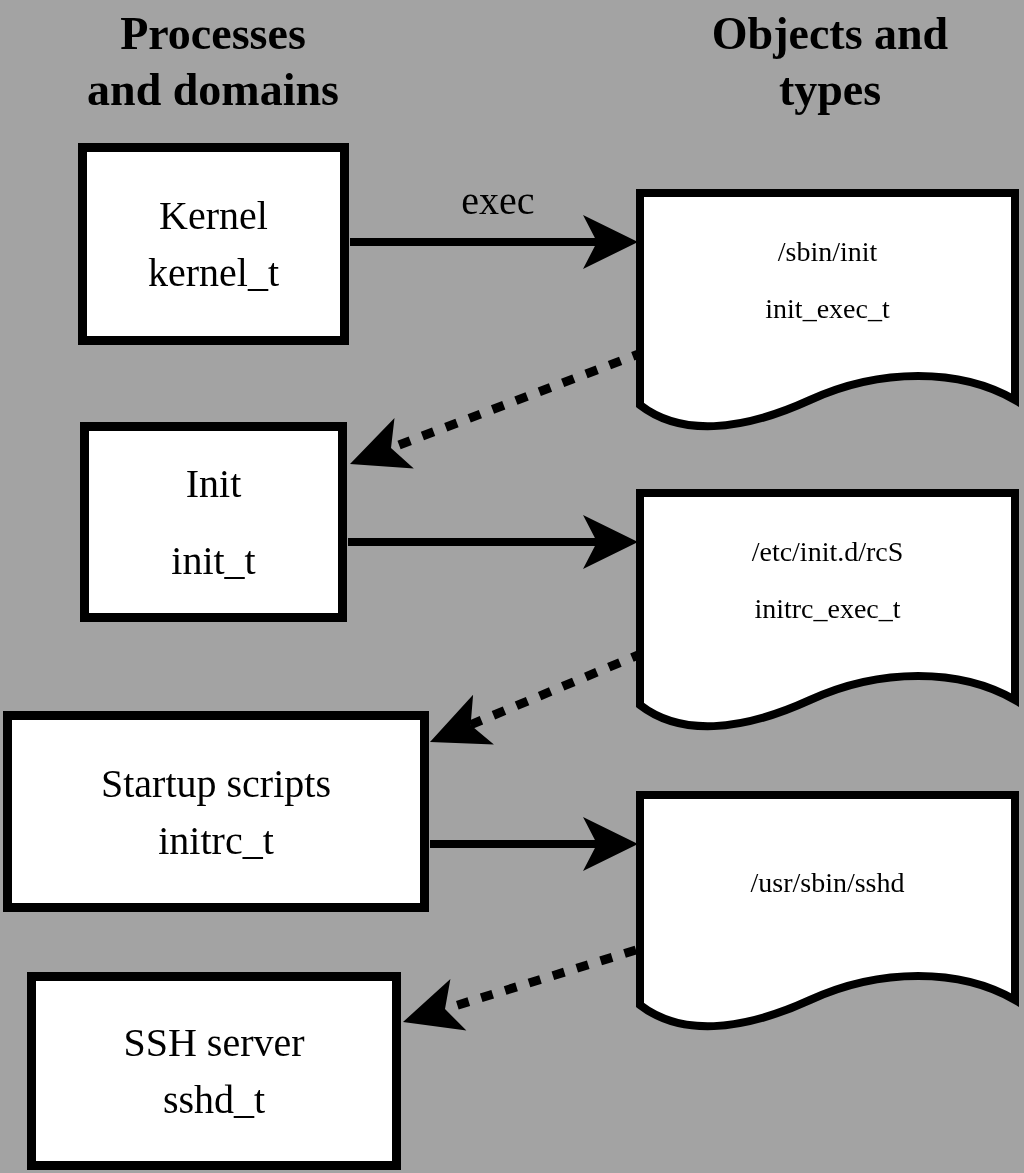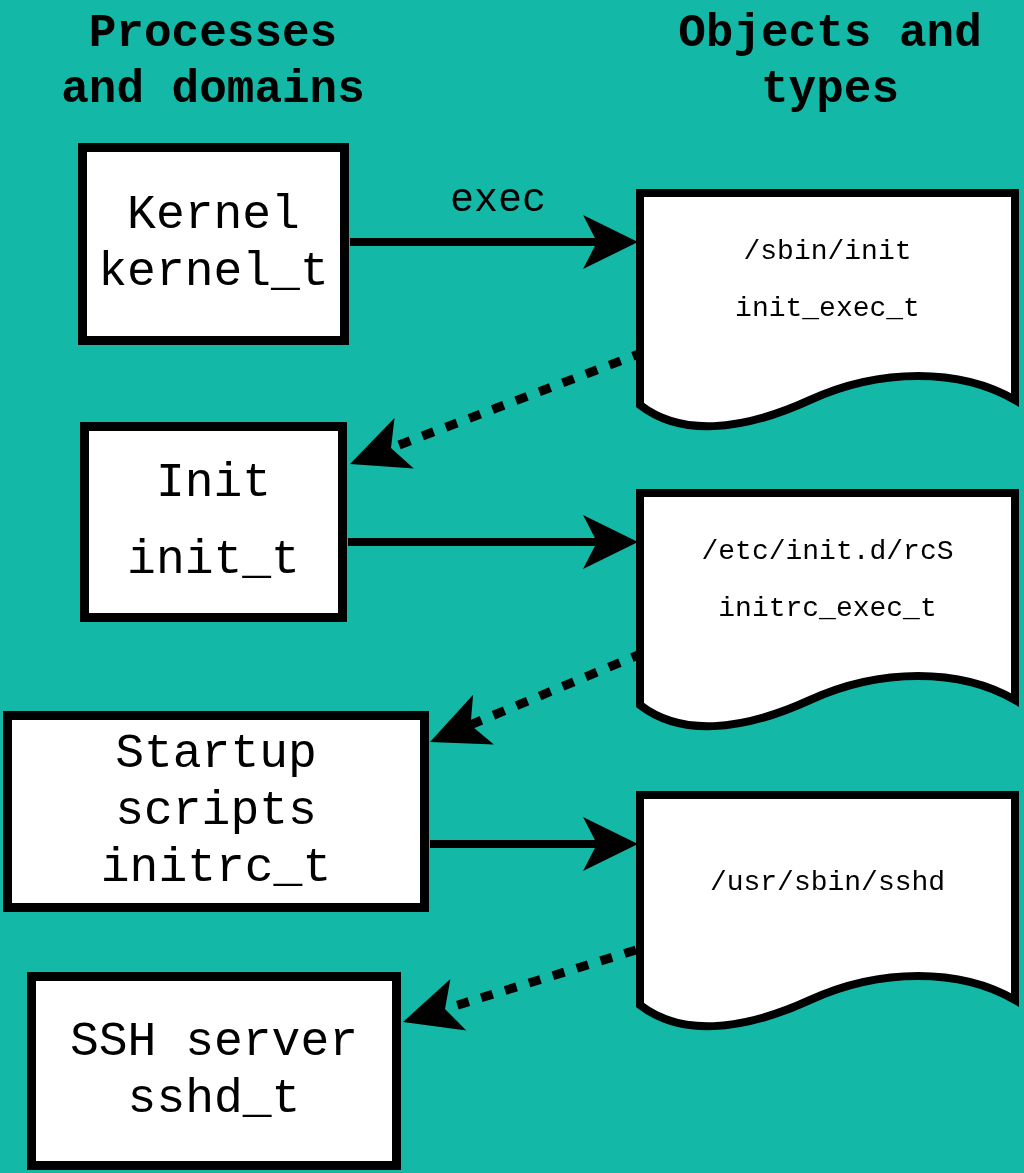--- a/index.html
+++ b/index.html
@@ -1,20 +1,20 @@
 <!DOCTYPE html>
 <html><head>
 <meta charset="utf-8">
 <style>
   html,body{margin:0;padding:0;background:#ffffff;}
   #stage{
     position:relative;
     width:1024px;height:1173px;
-    background:#14b8a6;
-    font-family:Liberation Mono, monospace;
+    background:#a3a3a3;
+    font-family:Liberation Serif, serif;
     color:#000;
     overflow:hidden;
   }
   #arrows{position:absolute;left:0;top:0;width:1024px;height:1173px;}
   .hdr{
     position:absolute;
     width:400px;
     text-align:center;
     font-weight:700;
     font-size:46px;
@@ -22,21 +22,21 @@
     letter-spacing:0px;
   }
   .pbox{
     position:absolute;
     border:9px solid #000;
     background:#fff;
     display:flex;
     flex-direction:column;
     align-items:center;
     justify-content:center;
-    font-size:48px;
+    font-size:40px;
     line-height:57px;
     text-align:center;
     box-sizing:border-box;
   }
   .doclabel{
     position:absolute;
     display:flex;
     flex-direction:column;
     align-items:center;
     justify-content:center;

